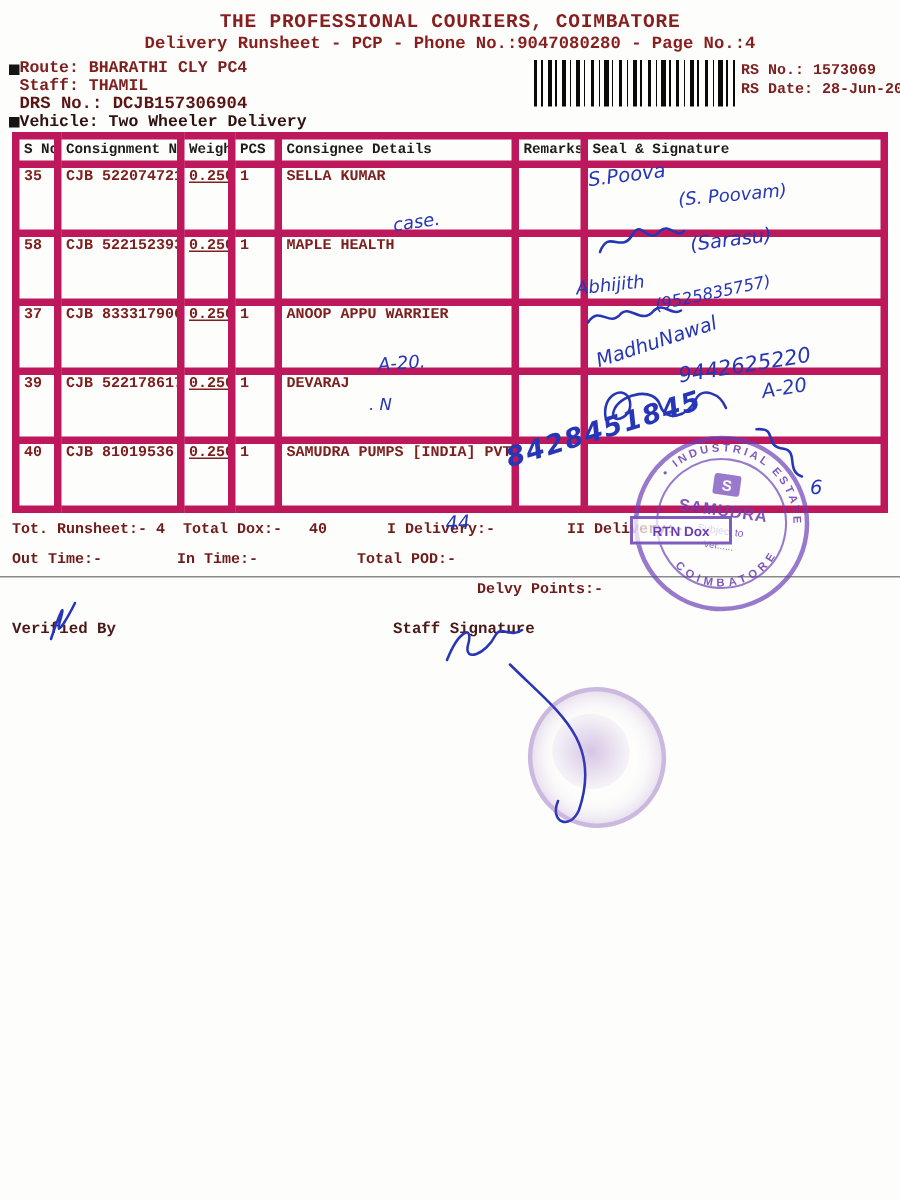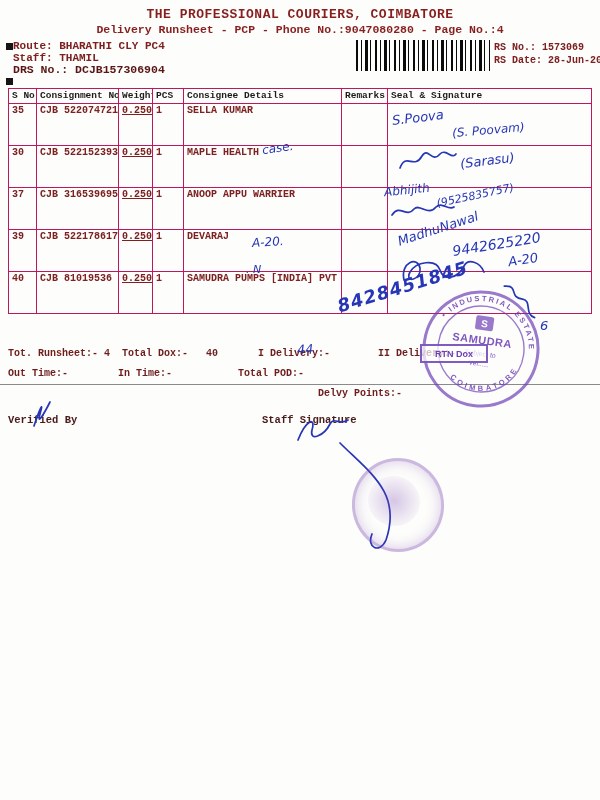--- a/index.html
+++ b/index.html
@@ -24,21 +24,21 @@
       #0a0a0a 0 2px, transparent 2px 5px,
       #0a0a0a 5px 6px, transparent 6px 9px,
       #0a0a0a 9px 12px, transparent 12px 14px,
       #0a0a0a 14px 15px, transparent 15px 19px);
   }
   table.runsheet{
     position:absolute;left:8px;top:88px;width:584px;
     border-collapse:collapse;table-layout:fixed;
   }
   table.runsheet th,table.runsheet td{
-    border:1px solid #be185d;padding:1px 3px;vertical-align:top;
+    border:5px solid #be185d;padding:1px 3px;vertical-align:top;
     overflow:hidden;white-space:nowrap;
   }
   table.runsheet th{
     font-size:9.5px;font-weight:bold;color:#1c1c1c;text-align:left;height:12px;
   }
   table.runsheet td{font-size:10px;font-weight:bold;color:#7c2020;height:39px;}
   .totline{font-size:10px;font-weight:bold;color:#6e1c1c;white-space:pre;text-align:center;}
   .rule{left:0;width:600px;height:1px;background:#8a8a8a;}
   .entered{
     left:0;top:388px;width:600px;height:16px;background:#e4e4e0;
@@ -76,20 +76,21 @@
 <div class="page">
 
   <div class="abs center title">THE PROFESSIONAL COURIERS, COIMBATORE</div>
   <div class="abs center subtitle">Delivery Runsheet - PCP - Phone No.:9047080280 - Page No.:4</div>
 
   <div class="abs artifact" style="left:6px;top:43px;"></div>
   <div class="abs info" style="top:40px;">Route: BHARATHI CLY PC4</div>
   <div class="abs info" style="top:52px;">Staff: THAMIL</div>
   <div class="abs info drs" style="top:63px;">DRS No.: DCJB157306904</div>
   <div class="abs artifact" style="left:6px;top:78px;"></div>
+  <div class="abs info veh" style="top:76px;">Vehicle: Two Wheeler Delivery</div>
 
   <div class="abs barcode"></div>
   <div class="abs rsline" style="top:42px;">RS No.: 1573069</div>
   <div class="abs rsline" style="top:55px;">RS Date: 28-Jun-2025</div>
 
   <table class="runsheet">
     <colgroup>
       <col style="width:28px">
         <col style="width:82px">
         <col style="width:34px">
@@ -113,31 +114,31 @@
       <tr>
         <td>35</td>
         <td>CJB 522074721</td>
         <td style="text-decoration:underline">0.250</td>
         <td>1</td>
         <td>SELLA KUMAR</td>
         <td></td>
         <td></td>
       </tr>
       <tr>
-        <td>30</td>
+        <td>58</td>
         <td>CJB 522152393</td>
         <td style="text-decoration:underline">0.250</td>
         <td>1</td>
         <td>MAPLE HEALTH</td>
         <td></td>
         <td></td>
       </tr>
       <tr>
         <td>37</td>
-        <td>CJB 316539695</td>
+        <td>CJB 833317906</td>
         <td style="text-decoration:underline">0.250</td>
         <td>1</td>
         <td>ANOOP APPU WARRIER</td>
         <td></td>
         <td></td>
       </tr>
       <tr>
         <td>39</td>
         <td>CJB 522178617</td>
         <td style="text-decoration:underline">0.250</td>

